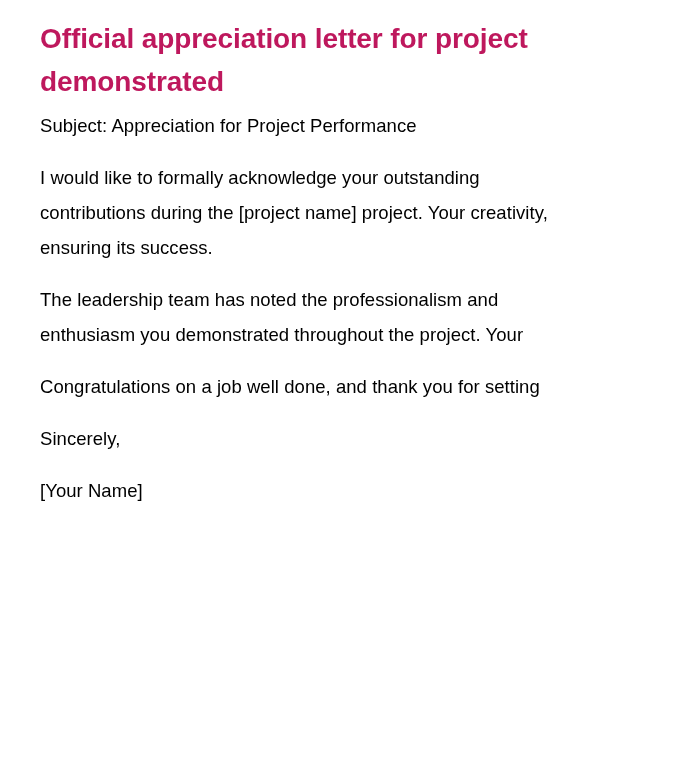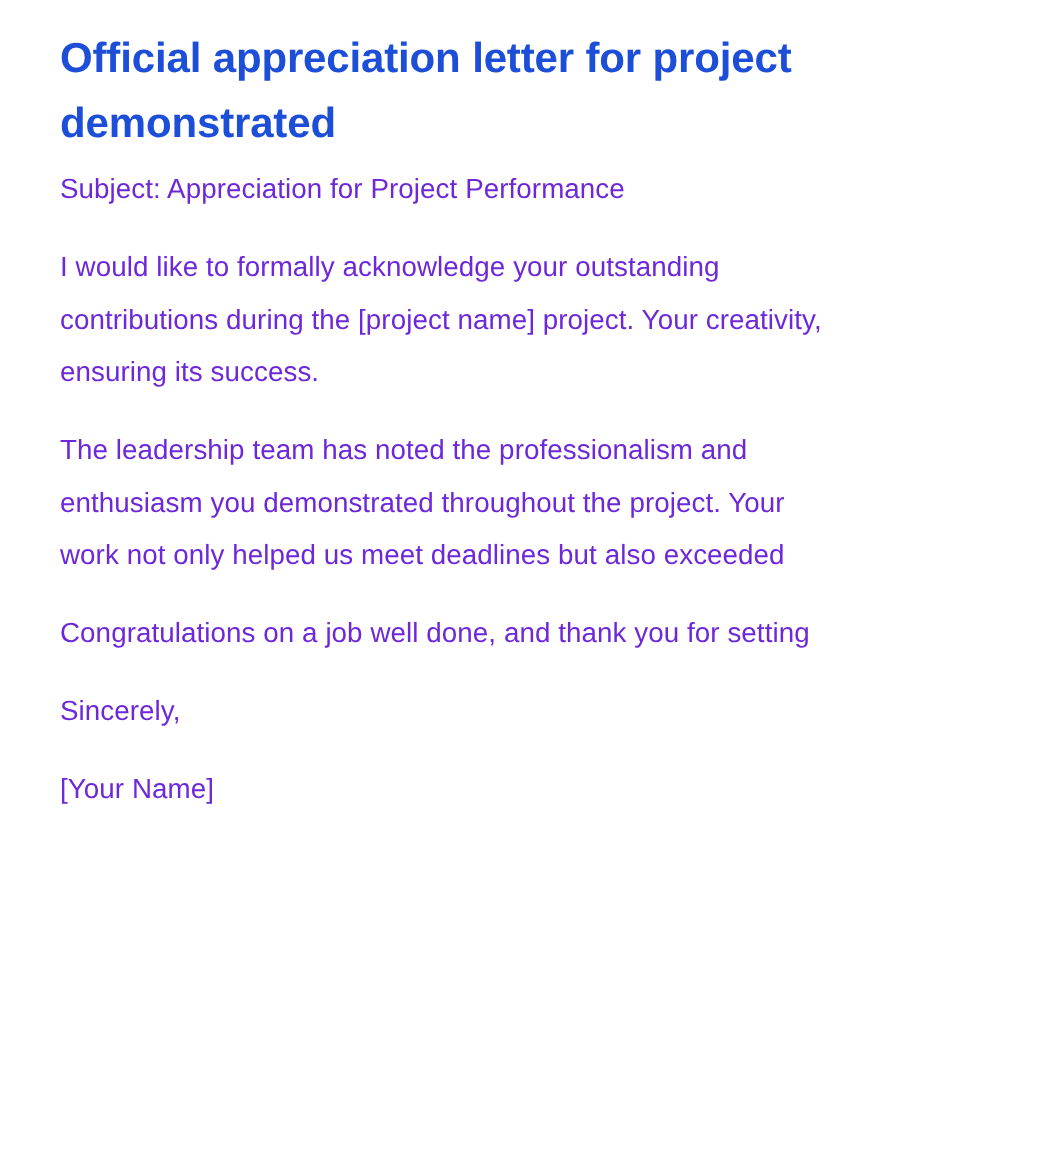--- a/index.html
+++ b/index.html
@@ -33,37 +33,37 @@
 
   
   .doc-title {
     margin: 0;
     padding-top: 17px;
     font-family: "Liberation Sans Narrow", "Liberation Sans", sans-serif;
     font-stretch: condensed;
     font-size: 28px;
     line-height: 43px;
     font-weight: 700;
-    color: #1d4ed8;
+    color: #be185d;
     letter-spacing: -0.1px;
     max-width: 470px;
   }
   .doc-title .tline {
     display: block;
     white-space: nowrap;
   }
 
   
   .para {
     margin: 0;
     padding: 0;
     font-size: 18.5px;
     line-height: 35px;
     font-weight: 400;
-    color: #6d28d9;
+    color: #000000;
     letter-spacing: 0.05px;
     max-width: 620px;
   }
   .para + .para {
     margin-top: 17px;
   }
   .para .line {
     display: block;
     white-space: nowrap;
   }
@@ -91,21 +91,20 @@
 
     <p class="para">
       <span class="line">I would like to formally acknowledge your outstanding</span>
       <span class="line">contributions during the [project name] project. Your creativity,</span>
       <span class="line">ensuring its success.</span>
     </p>
 
     <p class="para">
       <span class="line">The leadership team has noted the professionalism and</span>
       <span class="line">enthusiasm you demonstrated throughout the project. Your</span>
-      <span class="line">work not only helped us meet deadlines but also exceeded</span>
     </p>
 
     <p class="para">
       <span class="line">Congratulations on a job well done, and thank you for setting</span>
     </p>
 
     <p class="para">
       <span class="line">Sincerely,</span>
     </p>
 

